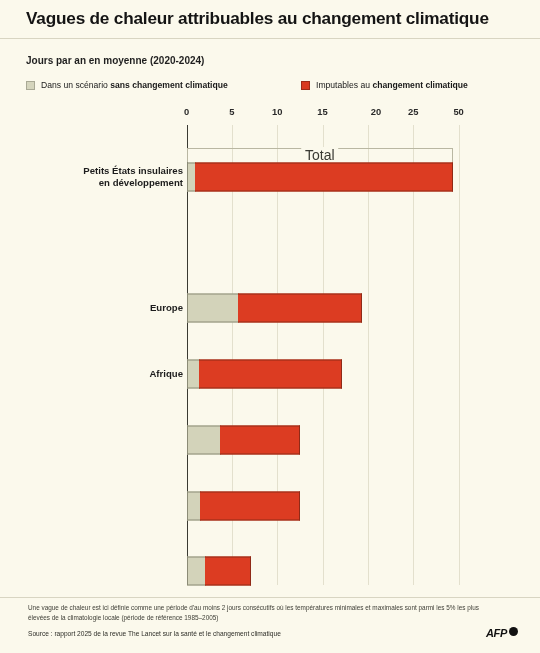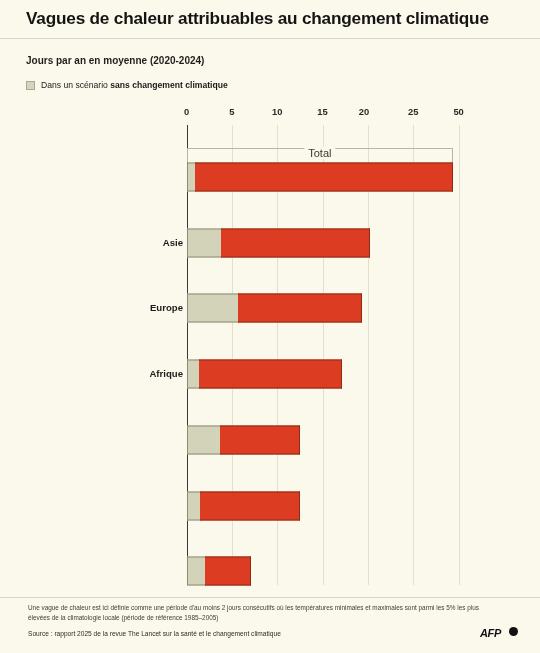--- a/index.html
+++ b/index.html
@@ -141,21 +141,21 @@
     border: 1px solid #b9b7a2;
     border-bottom: none;
     box-sizing: border-box;
   }
   .total-bracket-label {
     position: absolute;
     top: 16px;
     transform: translate(-50%, 0);
     background: #fbf9ec;
     padding: 0 4px;
-    font-size: 11px;
+    font-size: 14px;
     color: #3a3a33;
   }
 
   
   .rows {
     position: absolute;
     left: 0;
     top: 19px;
     width: 540px;
     height: 460px;
@@ -225,21 +225,21 @@
     top: 630px;
     font-size: 6.6px;
     color: #2e2e28;
   }
   .afp-logo {
     position: absolute;
     right: 22px;
     top: 627px;
     display: flex;
     align-items: flex-start;
-    gap: 8px;
+    gap: 2px;
   }
   .afp-text {
     font-size: 11px;
     font-weight: bold;
     font-style: italic;
     letter-spacing: -0.3px;
     color: #111;
   }
   .afp-dot {
     width: 9px;
@@ -254,58 +254,57 @@
 <div id="infographic">
 
   <div class="title">Vagues de chaleur attribuables au changement climatique</div>
   <div class="title-rule"></div>
   <div class="subtitle">Jours par an en moyenne (2020-2024)</div>
 
   <div class="legend">
     <div class="legend-item first">
       <span class="legend-swatch baseline"></span>
       <span class="legend-text"><span class="light">Dans un scénario </span><span class="strong">sans changement climatique</span></span>
+    </div>
+    <div class="legend-item second">
+      <span class="legend-swatch attributable"></span>
+      <span class="legend-text"><span class="light">Imputables au </span><span class="strong">changement climatique</span></span>
     </div>
   </div>
 
   <div class="plot">
     <div class="axis-labels" id="axis-labels">
         <div class="tick-label" style="left: 186.5px;">0</div>
         <div class="tick-label" style="left: 231.85px;">5</div>
         <div class="tick-label" style="left: 277.2px;">10</div>
         <div class="tick-label" style="left: 322.55px;">15</div>
-        <div class="tick-label" style="left: 364px;">20</div>
+        <div class="tick-label" style="left: 376px;">20</div>
         <div class="tick-label" style="left: 413.25px;">25</div>
         <div class="tick-label" style="left: 458.6px;">50</div>
       </div>
     <div class="grid" id="grid">
         <div class="axis-line" style="left: 186.5px;"></div>
         <div class="gridline" style="left: 231.85px;"></div>
         <div class="gridline" style="left: 277.2px;"></div>
         <div class="gridline" style="left: 322.55px;"></div>
         <div class="gridline" style="left: 367.9px;"></div>
         <div class="gridline" style="left: 413.25px;"></div>
         <div class="gridline" style="left: 458.6px;"></div>
         <div class="total-bracket" style="left: 186.5px; width: 266.658px;"></div>
         <div class="total-bracket-label" style="left: 319.829px; top: 22px;">Total</div>
       </div>
     <div class="rows" id="rows">
         <div class="row" style="top: 19px;">
+          <div class="row-label">
+            <div>Petits États insulaires</div>
+            <div>en développement</div>
+          </div>
           <div class="bar-wrap" style="left: 186.5px;">
             <div class="seg baseline" title="1" style="width: 9.07px;"></div>
             <div class="seg attributable" title="28.4" style="width: 258.588px;"></div>
-          </div>
-        </div>
-        <div class="row" style="top: 84.7px;">
-          <div class="row-label">
-            <div>Asie</div>
-          </div>
-          <div class="bar-wrap" style="left: 186.5px;">
-            <div class="seg baseline" title="3.9" style="width: 35.373px;"></div>
-            <div class="seg attributable" title="16.3" style="width: 148.841px;"></div>
           </div>
         </div>
         <div class="row" style="top: 150.4px;">
           <div class="row-label">
             <div>Europe</div>
           </div>
           <div class="bar-wrap" style="left: 186.5px;">
             <div class="seg baseline" title="5.8" style="width: 52.606px;"></div>
             <div class="seg attributable" title="13.6" style="width: 124.352px;"></div>
           </div>

